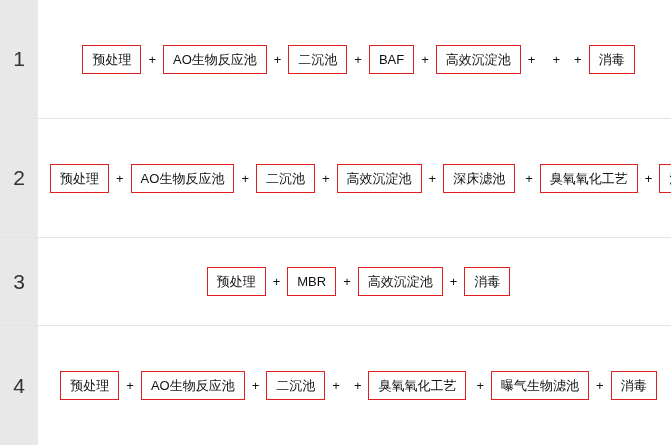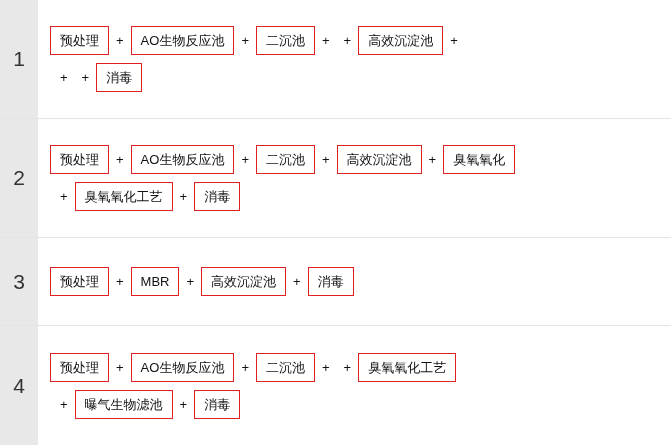--- a/index.html
+++ b/index.html
@@ -37,21 +37,20 @@
     justify-content: center;
     font-size: 21px;
     color: #333333;
     box-sizing: border-box;
   }
   .row-content {
     flex: 1;
     padding: 8px 4px 8px 12px;
     box-sizing: border-box;
     display: flex;
-    flex-direction: column;
     justify-content: center;
   }
   .chain-line {
     display: flex;
     align-items: center;
     flex-wrap: nowrap;
     margin: 4px 0;
   }
   .node {
     border: 1.4px solid #e02020;
@@ -80,20 +79,21 @@
     <div class="row" style="height: 119px;">
       <div class="row-index">1</div>
       <div class="row-content">
         <div class="chain-line">
           <span class="node">预处理</span>
           <span class="plus">+</span>
           <span class="node">AO生物反应池</span>
           <span class="plus">+</span>
           <span class="node">二沉池</span>
           <span class="plus">+</span>
+          <span class="node">BAF</span>
           <span class="plus">+</span>
           <span class="node">高效沉淀池</span>
           <span class="plus">+</span>
         </div>
         <div class="chain-line">
           <span class="plus indent-plus">+</span>
           <span class="plus">+</span>
           <span class="node">消毒</span>
         </div>
       </div>
@@ -103,21 +103,21 @@
       <div class="row-content">
         <div class="chain-line">
           <span class="node">预处理</span>
           <span class="plus">+</span>
           <span class="node">AO生物反应池</span>
           <span class="plus">+</span>
           <span class="node">二沉池</span>
           <span class="plus">+</span>
           <span class="node">高效沉淀池</span>
           <span class="plus">+</span>
-          <span class="node">臭氧氧化</span>
+          <span class="node">深床滤池</span>
         </div>
         <div class="chain-line">
           <span class="plus indent-plus">+</span>
           <span class="node">臭氧氧化工艺</span>
           <span class="plus">+</span>
           <span class="node">消毒</span>
         </div>
       </div>
     </div>
     <div class="row" style="height: 88px;">

